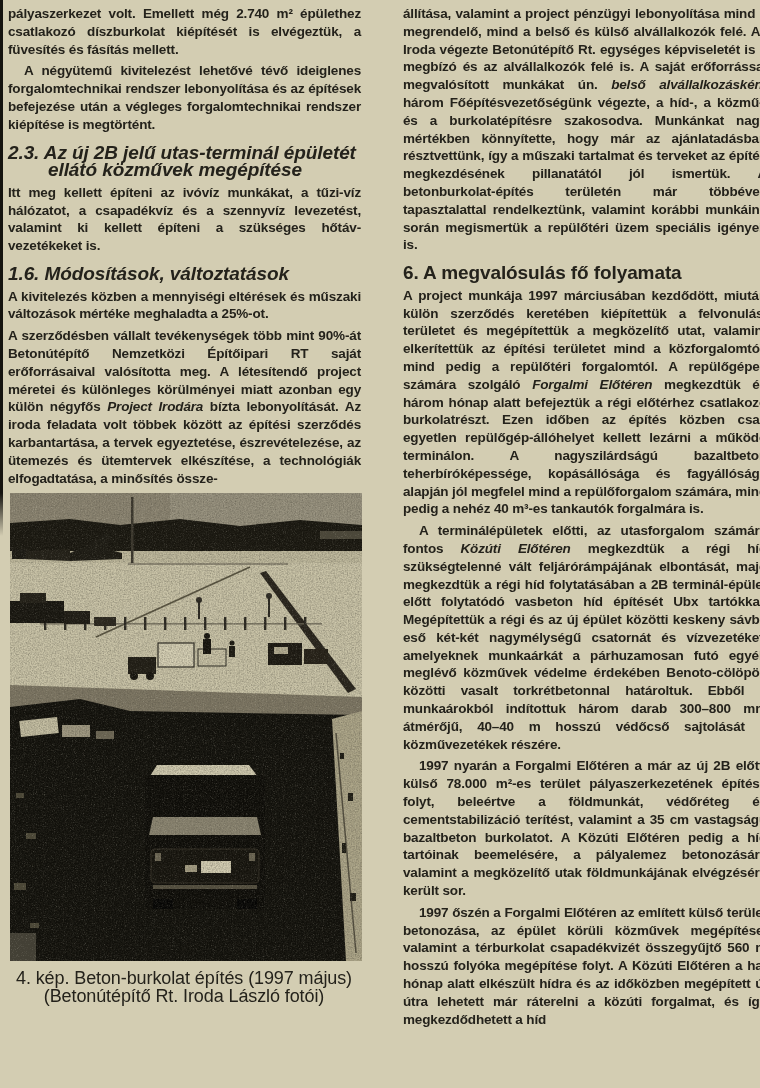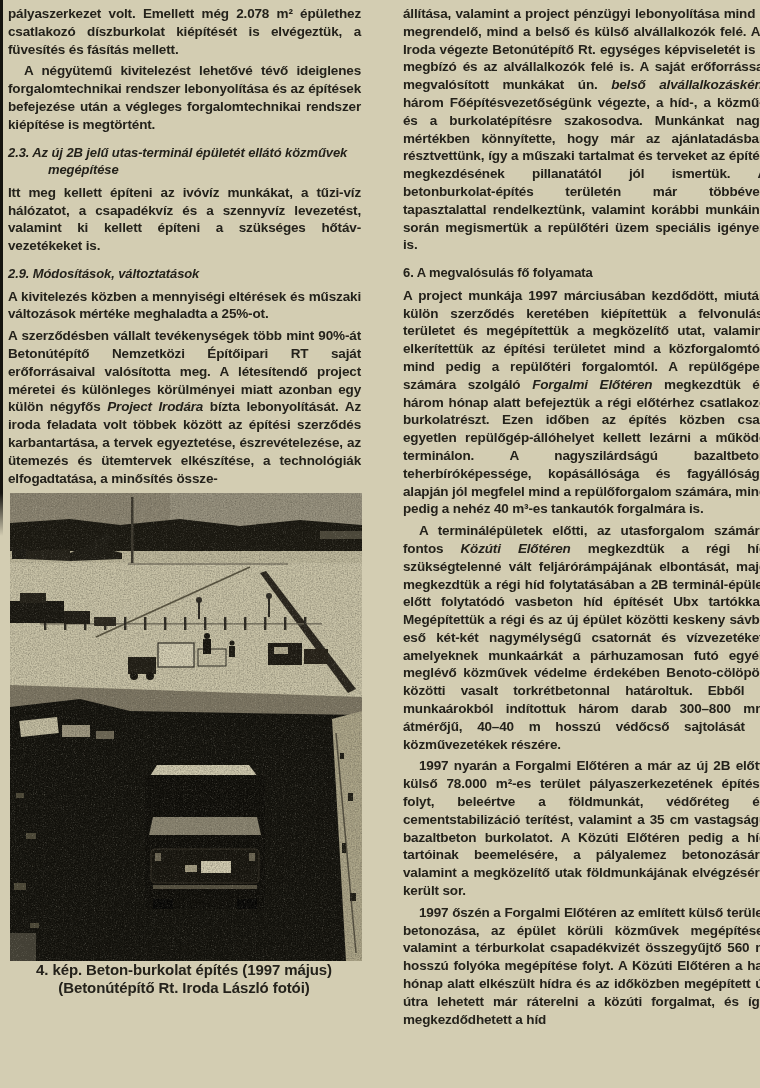--- a/index.html
+++ b/index.html
@@ -13,47 +13,47 @@
     background:linear-gradient(#14130e 0 92%,rgba(20,19,14,0));}
   .col{position:absolute;top:5px;}
   .col-left{left:8px;width:353px;}
   .col-right{left:403px;width:364px;}
   p.body{
     margin:0 0 4px 0;font-size:13.5px;line-height:17.8px;
     font-weight:bold;text-align:justify;letter-spacing:-0.15px;
   }
   p.indent{text-indent:16px;}
   h3.h{
-    margin:10px 0 5px 0;font-size:13px;line-height:17.6px;
+    margin:10px 0 5px 0;font-size:19px;line-height:17.6px;
     font-weight:bold;letter-spacing:-0.1px;
   }
   h3.italic{font-style:italic;}
   .hang40{padding-left:40px;text-indent:-40px;}
   .hang20{padding-left:20px;text-indent:-20px;}
   .ital{font-style:italic;}
   figure{margin:6px 0 0 0;}
   .photo{width:352px;height:468px;margin-left:2px;position:relative;}
   .photo svg{display:block;}
   figcaption{
-    width:352px;text-align:center;
-    font-weight:bold;font-size:15px;line-height:17.6px;letter-spacing:-0.1px;
+    margin-top:9px;width:352px;text-align:center;
+    font-weight:normal;font-size:18px;line-height:17.6px;letter-spacing:-0.1px;
   }
 </style>
 </head>
 <body>
 
 <div class="page">
   <div class="scan-edge"></div>
 
   <div class="col col-left">
-    <p class="body">pályaszerkezet volt. Emellett még 2.078 m² épülethez csatlakozó díszburkolat kiépítését is elvégeztük, a füvesítés és fásítás mellett.</p>
+    <p class="body">pályaszerkezet volt. Emellett még 2.740 m² épülethez csatlakozó díszburkolat kiépítését is elvégeztük, a füvesítés és fásítás mellett.</p>
     <p class="body indent">A négyütemű kivitelezést lehetővé tévő ideiglenes forgalomtechnikai rendszer lebonyolítása és az építések befejezése után a végleges forgalomtechnikai rendszer kiépítése is megtörtént.</p>
     <h3 class="h italic hang40">2.3. Az új 2B jelű utas-terminál épületét ellátó közművek megépítése</h3>
     <p class="body">Itt meg kellett építeni az ivóvíz munkákat, a tűzi-víz hálózatot, a csapadékvíz és a szennyvíz levezetést, valamint ki kellett építeni a szükséges hőtáv-vezetékeket is.</p>
-    <h3 class="h italic hang40">2.9. Módosítások, változtatások</h3>
+    <h3 class="h italic hang40">1.6. Módosítások, változtatások</h3>
     <p class="body">A kivitelezés közben a mennyiségi eltérések és műszaki változások mértéke meghaladta a 25%-ot.</p>
     <p class="body"><span>A szerződésben vállalt tevékenységek több mint 90%-át Betonútépítő Nemzetközi Építőipari RT saját erőforrásaival valósította meg. A létesítendő project méretei és különleges körülményei miatt azonban egy külön négyfős </span><span class="ital">Project Irodára</span><span> bízta lebonyolítását. Az iroda feladata volt többek között az építési szerződés karbantartása, a tervek egyeztetése, észrevételezése, az ütemezés és ütemtervek elkészítése, a technológiák elfogadtatása, a minősítés össze-</span></p>
 
     <figure>
       <div class="photo">
         <svg viewBox="0 0 352 468" width="352" height="468">
           <defs>
             <filter id="gDark" x="0" y="0" width="100%" height="100%">
               <feTurbulence type="fractalNoise" baseFrequency="0.75" numOctaves="2" seed="3"></feTurbulence>
               <feColorMatrix type="matrix" values="0 0 0 0 0.06  0 0 0 0 0.055  0 0 0 0 0.04  0.9 0.9 0.9 0 -1.1"></feColorMatrix>

